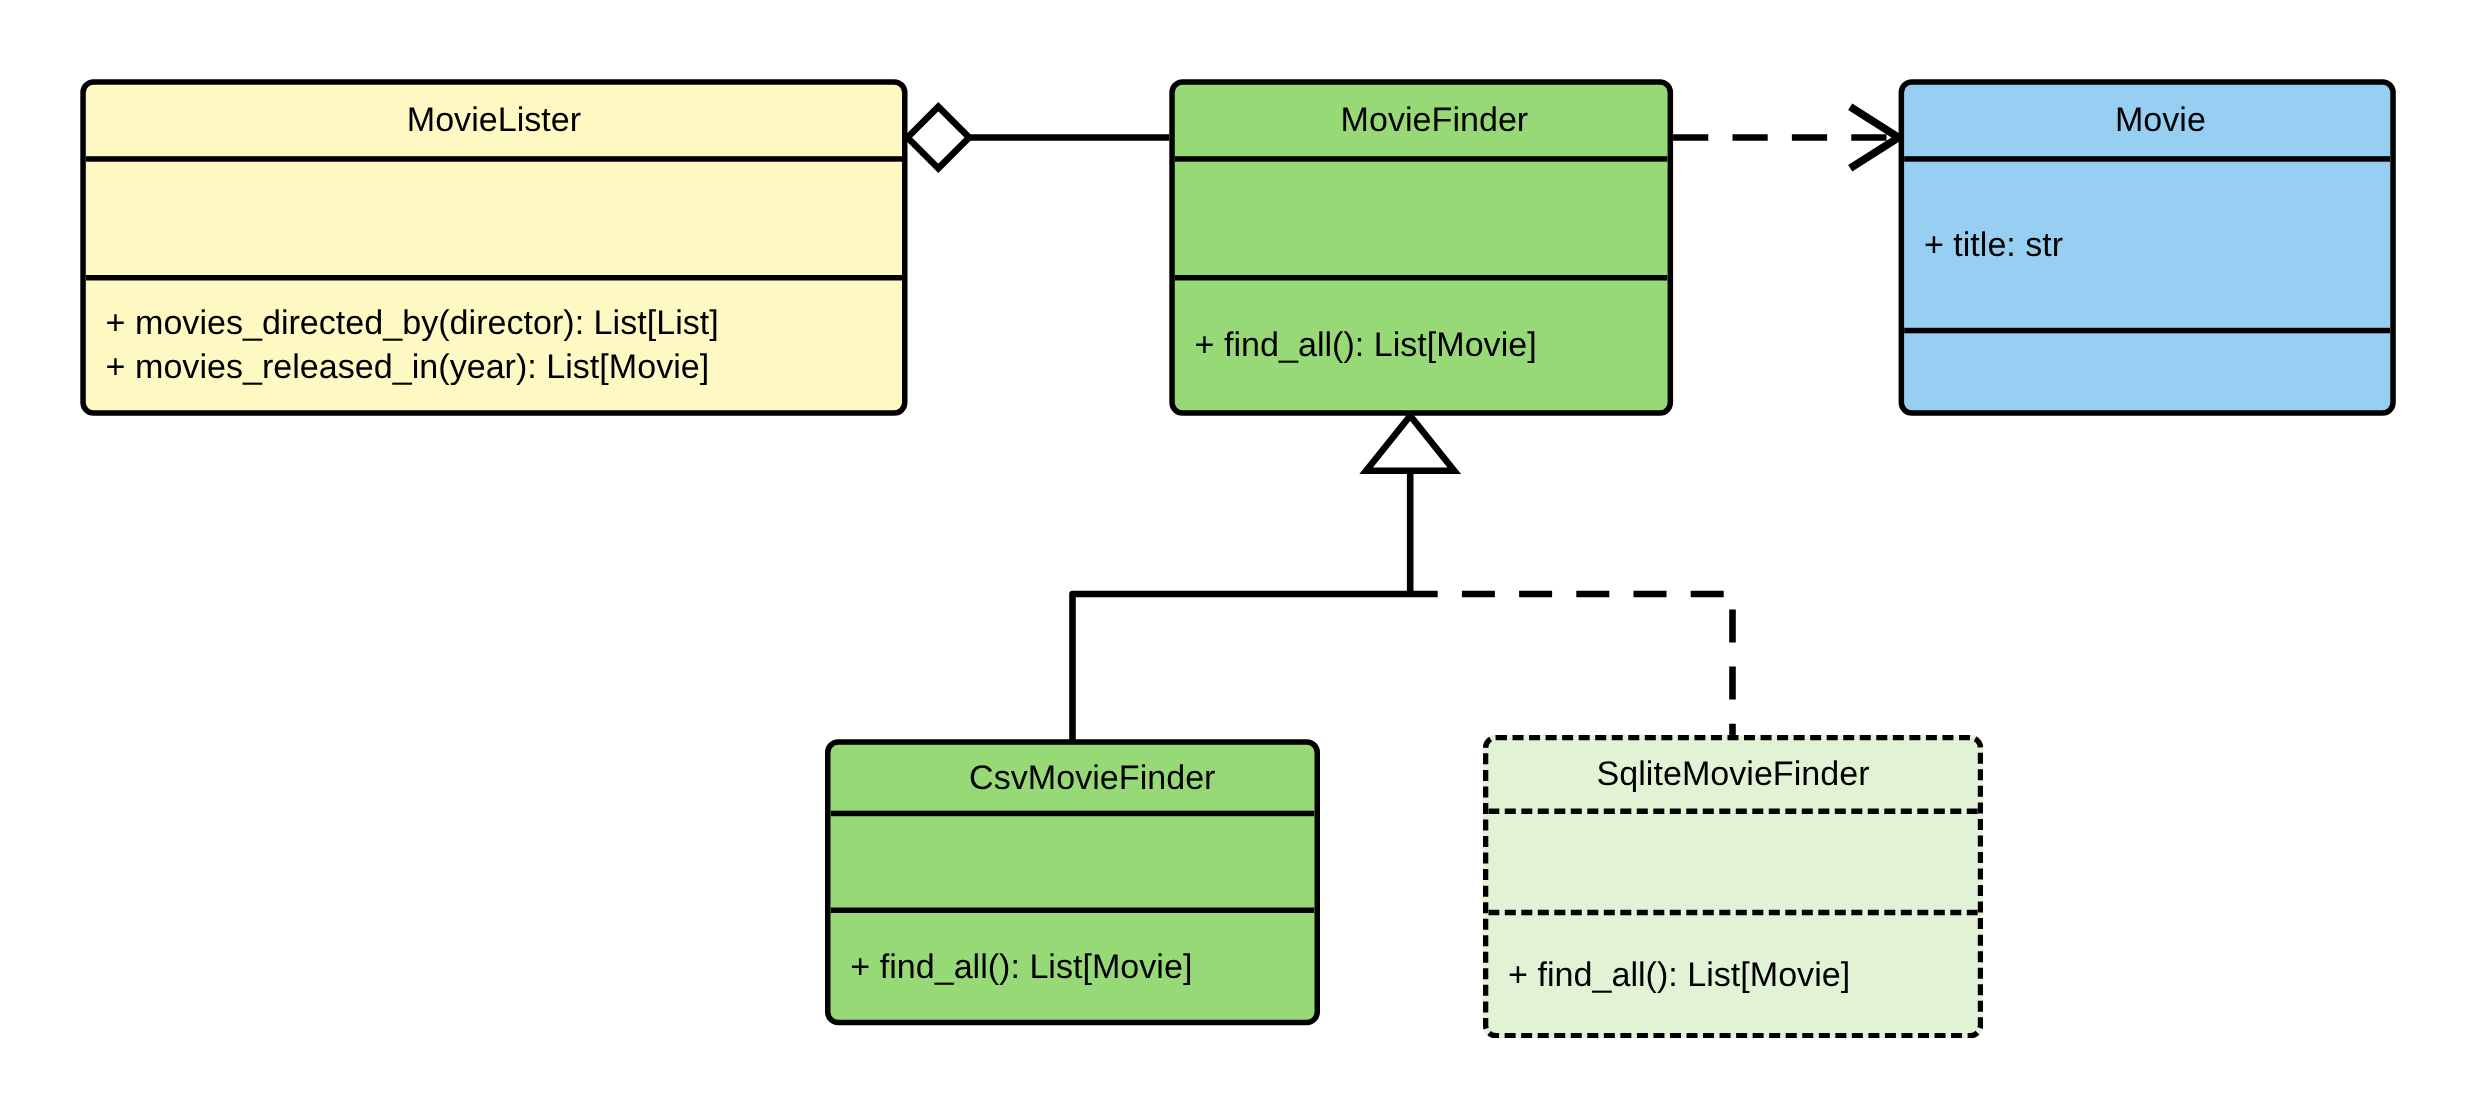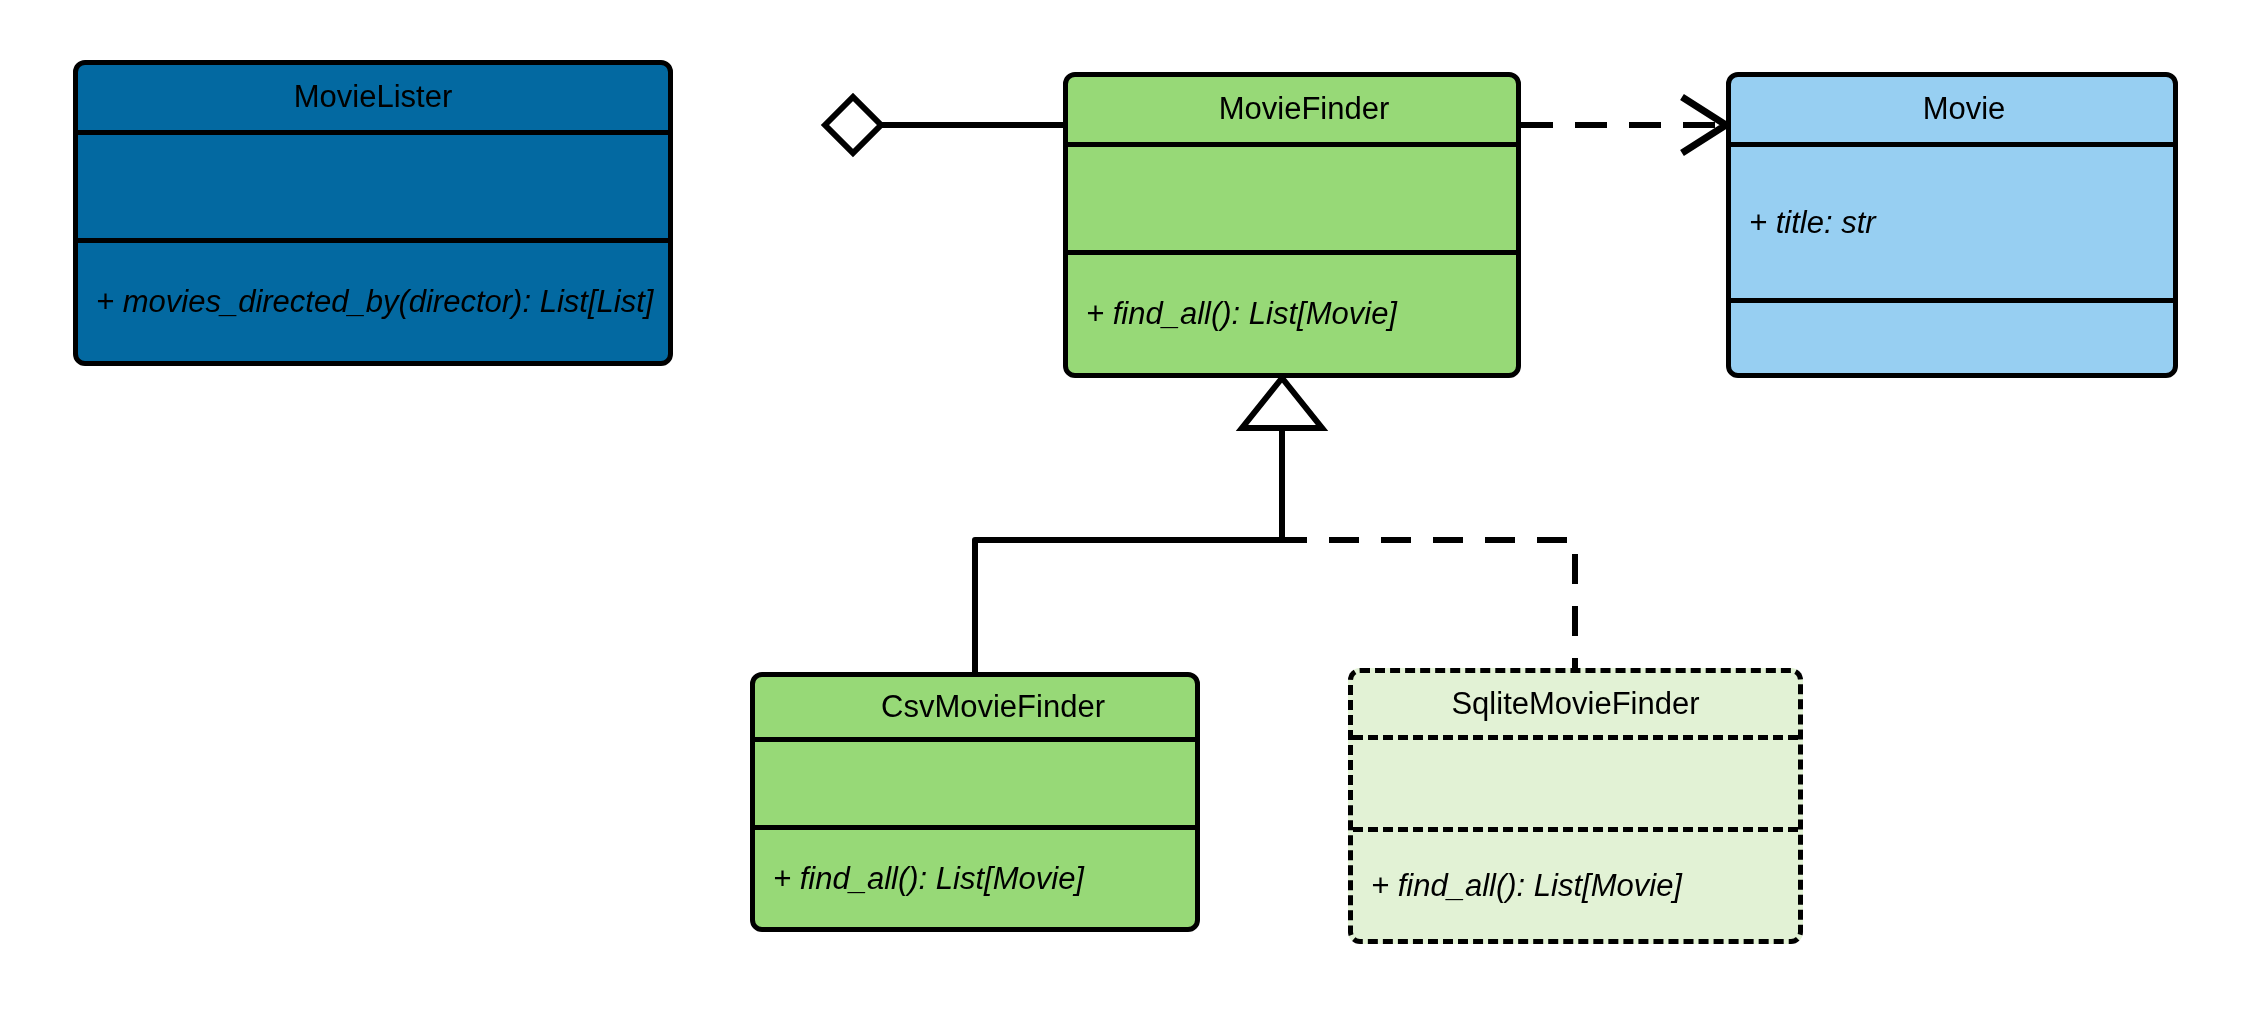--- a/index.html
+++ b/index.html
@@ -57,21 +57,20 @@
     color: #000000;
     line-height: 1.1;
     white-space: nowrap;
   }
   .member-list {
     padding-left: 18px;
     padding-right: 12px;
     display: flex;
     flex-direction: column;
     justify-content: center;
-    font-style: italic;
   }
   .member {
     font-size: 31px;
     color: #000000;
     line-height: 1.28;
     white-space: nowrap;
   }
   .edge-layer {
     position: absolute;
     left: 0;
@@ -103,27 +102,28 @@
       <path d="M 975,745 L 975,540 L 1282,540 L 1282,418" fill="none" stroke="#000000" stroke-width="6" stroke-linecap="butt" stroke-linejoin="round"></path>
     </g>
 
     <g>
       <path d="M 1575,740 L 1575,540 L 1282,540" fill="none" stroke="#000000" stroke-width="6" stroke-dasharray="30,22" stroke-linecap="butt" stroke-linejoin="round"></path>
     </g>
 
     <polygon points="1282,378 1242,428 1322,428" fill="#ffffff" stroke="#000000" stroke-width="6" stroke-linejoin="miter"></polygon>
   </svg>
 
-  <div class="uml-class" style="left:73px; top:60px; width:600px; height:306px; background:#0369a1;">
+  <div class="uml-class" style="left:73px; top:72px; width:752px; height:306px; background:#fef9c3;">
     <div class="compartment name-compartment" style="height:65px;">
       <div class="class-name">MovieLister</div>
     </div>
     <div class="compartment divided" style="height:108px;"></div>
     <div class="compartment divided member-list" style="flex:1 1 auto;">
       <div class="member">+ movies_directed_by(director): List[List]</div>
+      <div class="member">+ movies_released_in(year): List[Movie]</div>
     </div>
   </div>
 
   <div class="uml-class" style="left:1063px; top:72px; width:458px; height:306px; background:#97D977;">
     <div class="compartment name-compartment" style="height:65px;padding-left:24px;">
       <div class="class-name">MovieFinder</div>
     </div>
     <div class="compartment divided" style="height:108px;"></div>
     <div class="compartment divided member-list" style="flex:1 1 auto;">
       <div class="member">+ find_all(): List[Movie]</div>

